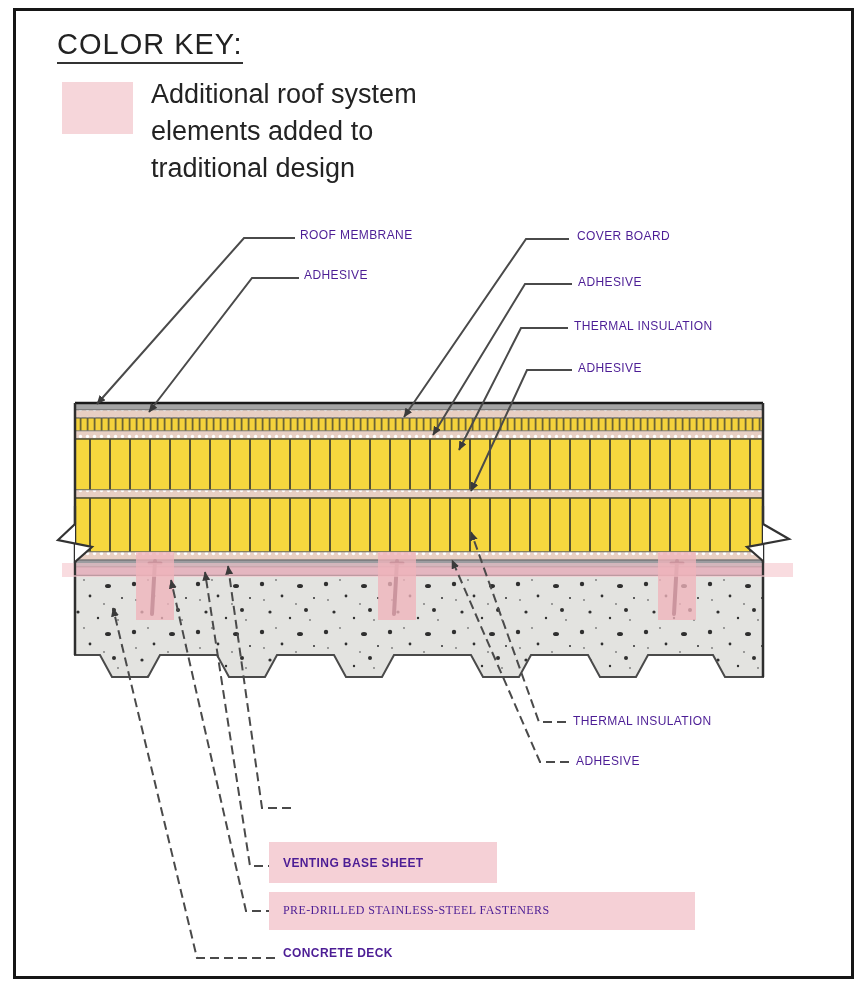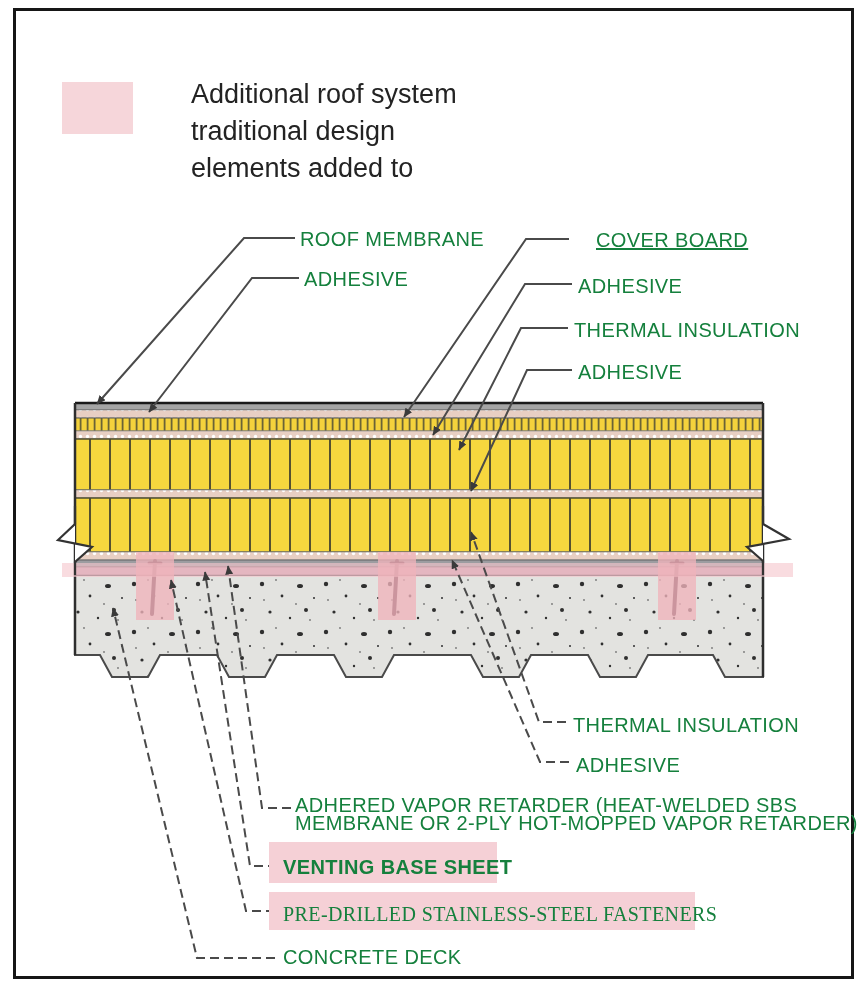--- a/index.html
+++ b/index.html
@@ -5,37 +5,38 @@
   html,body{margin:0;padding:0;background:#fff;}
   .page{position:relative;width:868px;height:990px;background:#fff;overflow:hidden;
         font-family:"Liberation Sans", sans-serif;}
   .frame{position:absolute;left:13px;top:8px;width:841px;height:971px;
          border:3px solid #161616;box-sizing:border-box;background:#fff;}
   .diagram-svg{position:absolute;left:0;top:0;}
 
   .key-title{position:absolute;left:57px;top:28px;font-size:29px;letter-spacing:1px;
              color:#222;border-bottom:2px solid #333;padding-bottom:1px;}
   .key-swatch{position:absolute;left:62px;top:82px;width:71px;height:52px;background:#f6d6da;}
-  .key-desc{position:absolute;left:151px;top:76px;font-size:27px;line-height:37px;color:#232323;margin-left:40px;}
+  .key-desc{position:absolute;left:151px;top:76px;font-size:27px;line-height:37px;color:#232323;}
 
-  .callout{position:absolute;font-size:20px;letter-spacing:0.4px;color:#15803d;white-space:nowrap;}
+  .callout{position:absolute;font-size:12px;letter-spacing:0.4px;color:#4c1d95;white-space:nowrap;}
   .callout.two-line{line-height:18px;}
   .hl-box{position:absolute;background:#f5d0d6;}
 </style>
 </head>
 <body>
 
 <div class="page">
   <div class="frame"></div>
 
+  <div class="key-title">COLOR KEY:</div>
   <div class="key-swatch" style="background-color: rgb(246, 214, 218);"></div>
   <div class="key-desc">
     <div>Additional roof system</div>
+    <div>elements added to</div>
     <div>traditional design</div>
-    <div>elements added to</div>
   </div>
 
   <svg class="diagram-svg" width="868" height="990" viewBox="0 0 868 990">
     <defs>
       <pattern id="hatchDense" width="7" height="20" patternUnits="userSpaceOnUse">
         <rect width="7" height="20" fill="#f4d23c"></rect>
         <rect x="2.7" width="1.8" height="20" fill="#6a6336"></rect>
       </pattern>
       <pattern id="hatchWide" width="20" height="60" patternUnits="userSpaceOnUse">
         <rect width="20" height="60" fill="#f6d73e"></rect>
@@ -131,26 +132,22 @@
       <polyline points="275,911 246,911 171,580" marker-end="url(#arr)" stroke-dasharray="9 5"></polyline>
       <polyline points="275,958 197,958 113,608" marker-end="url(#arr)" stroke-dasharray="9 5"></polyline>
     </g>
   </svg>
 
   <div class="hl-box" style="left: 269px; top: 842px; width: 228px; height: 41px; background-color: rgb(245, 208, 214);"></div>
   <div class="hl-box" style="left: 269px; top: 892px; width: 426px; height: 38px; background-color: rgb(245, 208, 214);"></div>
 
   <div class="callout" style="left:300px;top:228px;">ROOF MEMBRANE</div>
   <div class="callout" style="left:304px;top:268px;">ADHESIVE</div>
-  <div class="callout" style="left:596px;top:229px;text-decoration:underline;">COVER BOARD</div>
+  <div class="callout" style="left:577px;top:229px;">COVER BOARD</div>
   <div class="callout" style="left:578px;top:275px;">ADHESIVE</div>
   <div class="callout" style="left:574px;top:319px;">THERMAL INSULATION</div>
   <div class="callout" style="left:578px;top:361px;">ADHESIVE</div>
   <div class="callout" style="left:573px;top:714px;">THERMAL INSULATION</div>
   <div class="callout" style="left:576px;top:754px;">ADHESIVE</div>
-  <div class="callout two-line" style="left:295px;top:796px;">
-    <div>ADHERED VAPOR RETARDER (HEAT-WELDED SBS</div>
-    <div>MEMBRANE OR 2-PLY HOT-MOPPED VAPOR RETARDER)</div>
-  </div>
   <div class="callout" style="left:283px;top:856px;font-weight:bold;">VENTING BASE SHEET</div>
   <div class="callout" style="left:283px;top:903px;font-family:Liberation Serif, serif;">PRE-DRILLED STAINLESS-STEEL FASTENERS</div>
-  <div class="callout" style="left:283px;top:946px;">CONCRETE DECK</div>
+  <div class="callout" style="left:283px;top:946px;font-weight:bold;">CONCRETE DECK</div>
 </div>
 
 </body></html>

